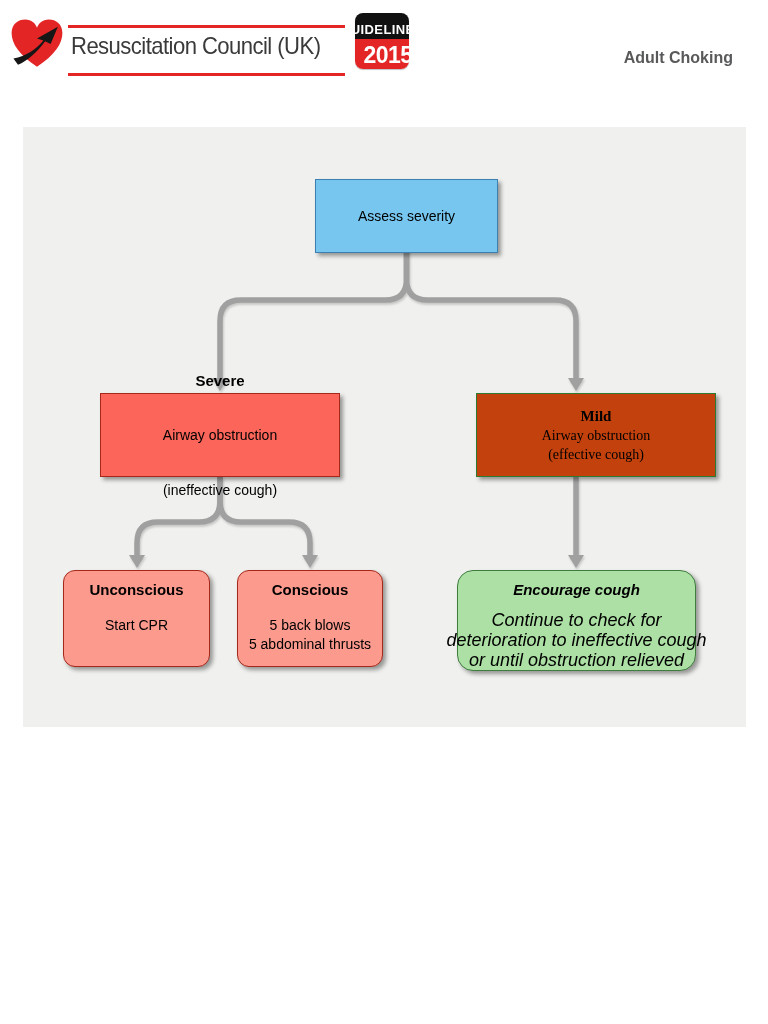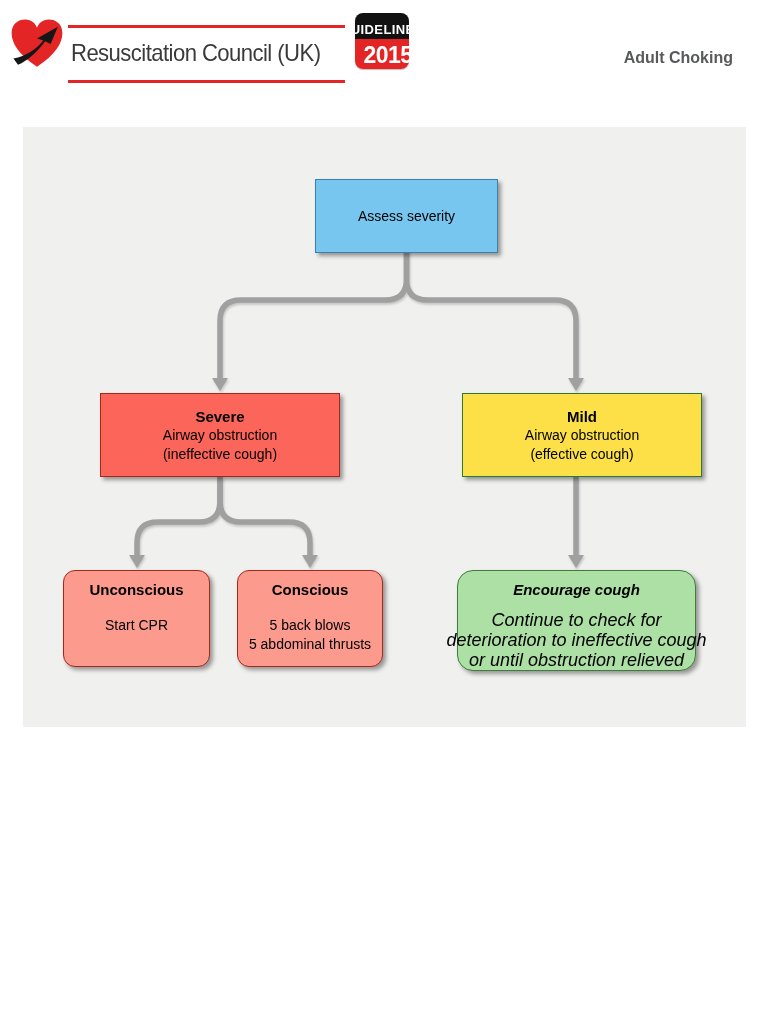--- a/index.html
+++ b/index.html
@@ -7,21 +7,21 @@
     width:768px;height:1024px;background:#ffffff;position:relative;overflow:hidden;
     font-family:"Liberation Sans","DejaVu Sans",sans-serif;color:#000;
   }
   #page{position:absolute;inset:0;width:768px;height:1024px;}
 
   
   .heart-logo{position:absolute;left:8px;top:15px;width:58px;height:58px;}
   .logo-wordmark{
     position:absolute;left:68px;top:25px;height:38px;display:inline-block;
     border-top:3px solid #e32526;border-bottom:3px solid #e32526;
-    padding:11px 3px 3px 3px;white-space:nowrap;
+    padding:4px 3px 3px 3px;white-space:nowrap;
   }
   .logo-wordmark span{
     font-size:24px;letter-spacing:-0.6px;color:#3a3a3b;
     display:inline-block;transform:scaleX(0.92);transform-origin:left center;
   }
   .badge{
     position:absolute;left:355px;top:13px;width:54px;height:56px;
     border-radius:8px;overflow:hidden;box-shadow:0 1px 1px rgba(0,0,0,0.25);
   }
   .badge-top{
@@ -50,25 +50,25 @@
   .node .title{font-weight:bold;font-size:15px;line-height:19px;}
   .node .line{font-size:14px;line-height:19px;white-space:nowrap;}
 
   .node-assess{
     left:315px;top:179px;width:183px;height:74px;justify-content:center;
     background:#77c6ef;border:1.5px solid #3c7fb1;box-sizing:border-box;
     font-size:15px;
   }
   .node-severe{
     left:100px;top:393px;width:240px;height:84px;justify-content:center;
-    background:#fb655a;border:1.5px solid #a5281b;box-sizing:border-box;
+    background:#fb655a;border:1.5px solid #a5281b;box-sizing:border-box;gap:36px;
   }
   .node-mild{
-    left:462px;top:393px;width:240px;height:84px;justify-content:center;
-    background:#fde047;border:1.5px solid #2f7a32;box-sizing:border-box;
+    left:476px;top:393px;width:240px;height:84px;justify-content:center;
+    background:#c2410c;border:1.5px solid #2f7a32;box-sizing:border-box;font-family:Liberation Serif, serif;
   }
   .node-unconscious{
     left:63px;top:570px;width:147px;height:97px;border-radius:12px;
     background:#fc9a8e;border:1.5px solid #a5281b;box-sizing:border-box;padding-top:9px;
   }
   .node-conscious{
     left:237px;top:570px;width:146px;height:97px;border-radius:12px;
     background:#fc9a8e;border:1.5px solid #a5281b;box-sizing:border-box;padding-top:9px;
   }
   .node-encourage{

